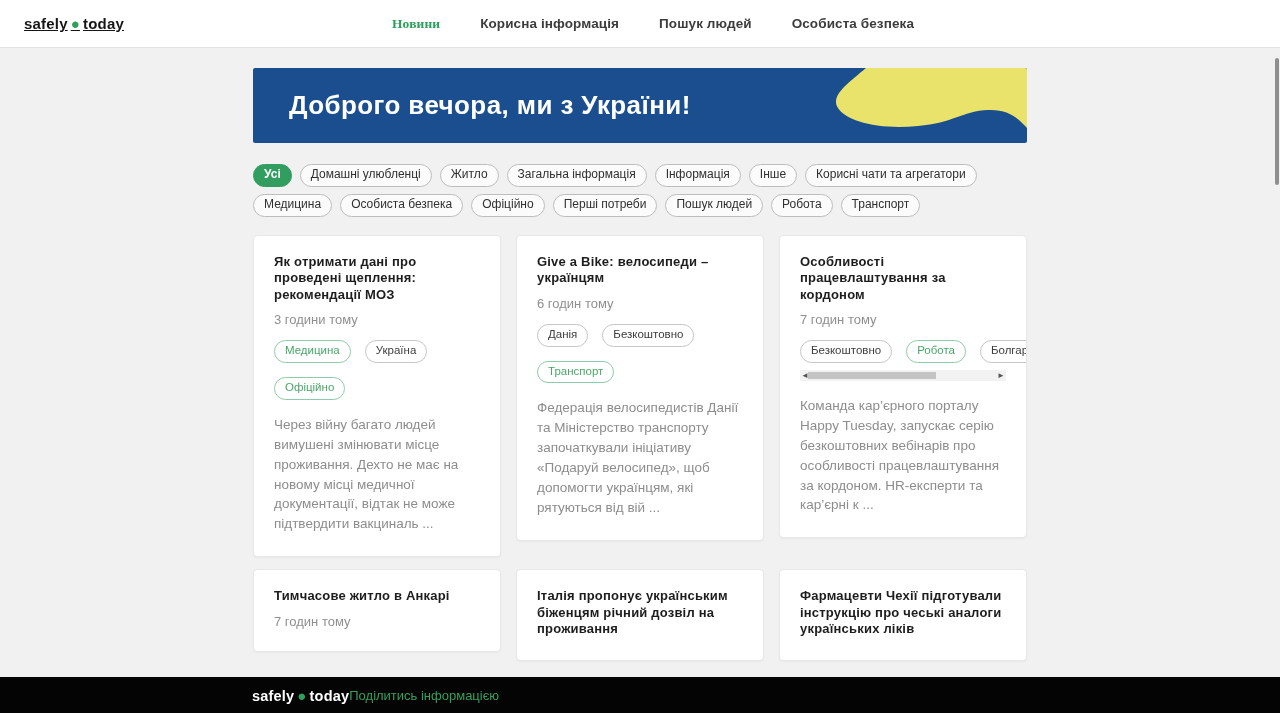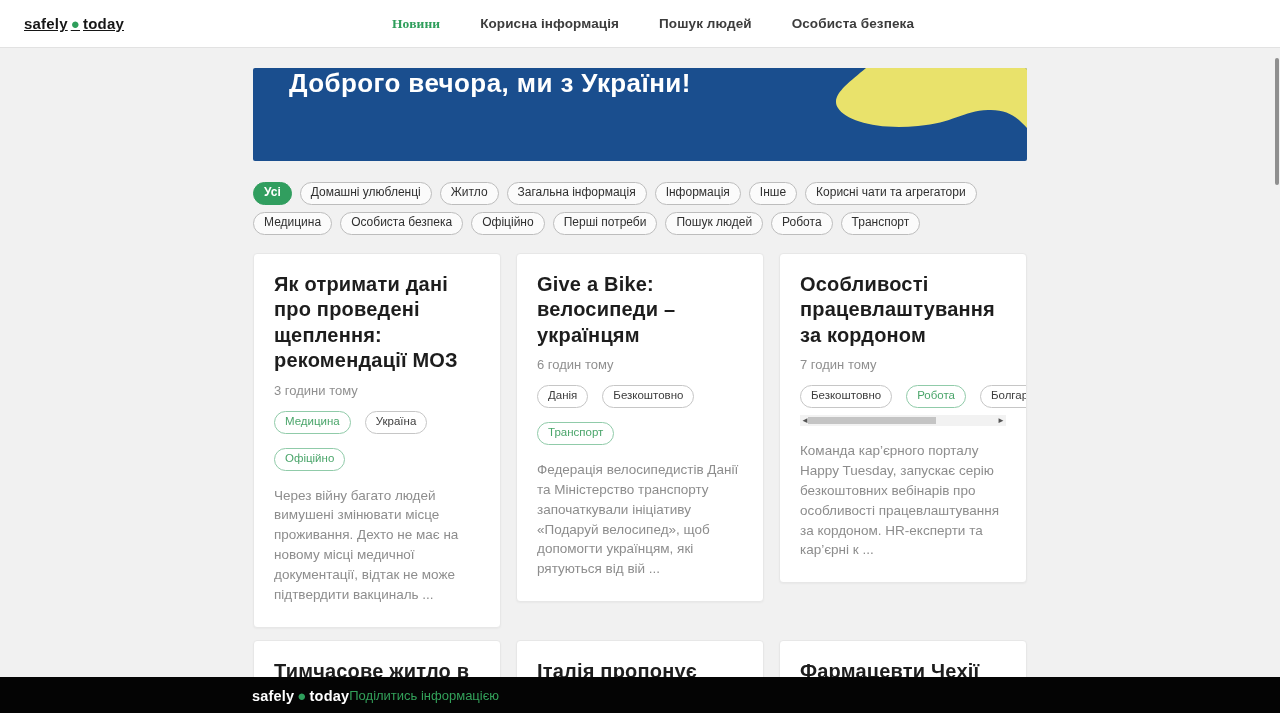--- a/index.html
+++ b/index.html
@@ -25,22 +25,22 @@
     width:172px; height:27px; border:1px solid #cfcfcf; border-radius:3px;
     padding:0 10px; font-size:13px; color:#444; background:#fff; outline:none;
     font-family:"Liberation Sans", sans-serif;
   }
   .searchwrap input::placeholder { color:#9a9a9a; }
   .search-icon { margin-left:12px; display:flex; cursor:pointer; }
   
   .content { width:774px; margin:20px auto 0; }
   
   .hero {
-    height:93px; background:#1a4e8e; border-radius:2px; position:relative; overflow:hidden;
-    display:flex; align-items:flex-start;
+    height:75px; background:#1a4e8e; border-radius:2px; position:relative; overflow:hidden;
+    display:flex; align-items:center;
   }
   .hero h1 {
     color:#ffffff; font-size:26px; font-weight:700; letter-spacing:0.4px;
     padding-left:36px; position:relative; z-index:2; white-space:nowrap;
   }
   .hero svg { position:absolute; top:0; right:0; height:93px; width:774px; z-index:1; }
   
   .filterbar { margin-top:21px; display:flex; flex-wrap:wrap; gap:7px 8px;text-align:right; }
   .fpill {
     font-size:12px; color:#303030; background:#fbfbfb;
@@ -52,21 +52,21 @@
   }
   
   .grid {
     margin-top:18px; display:grid; grid-template-columns:repeat(3,248px);
     column-gap:15px; row-gap:12px; align-items:start;
   }
   .card {
     background:#ffffff; border:1px solid #e7e7e7; border-radius:4px;
     padding:18px 20px 22px; box-shadow:0 1px 2px rgba(0,0,0,0.04); cursor:pointer;
   }
-  .card-title { font-size:20px; font-weight:700; color:#1d1d1d; line-height:1.28; letter-spacing:0.2px; }
+  .card-title { font-size:13px; font-weight:700; color:#1d1d1d; line-height:1.28; letter-spacing:0.2px; }
   .card-time { margin-top:9px; font-size:13px; color:#8f8f8f; }
   .tags { margin-top:13px; display:flex; flex-wrap:wrap; gap:14px; }
   .card.scroll-tags .tags { flex-wrap:nowrap; overflow:hidden; margin-right:-20px; }
   .tag {
     flex:0 0 auto; font-size:11.5px; line-height:1.2; padding:3px 10px 4px;
     border:1px solid #c6c6c6; border-radius:12px; color:#3c3c3c; background:#fff; white-space:nowrap;
   }
   .tag.green { color:#4aa56a; border-color:#90cba9; }
   .hscroll {
     display:none; margin-top:7px; height:11px; background:#f2f2f2; position:relative;

